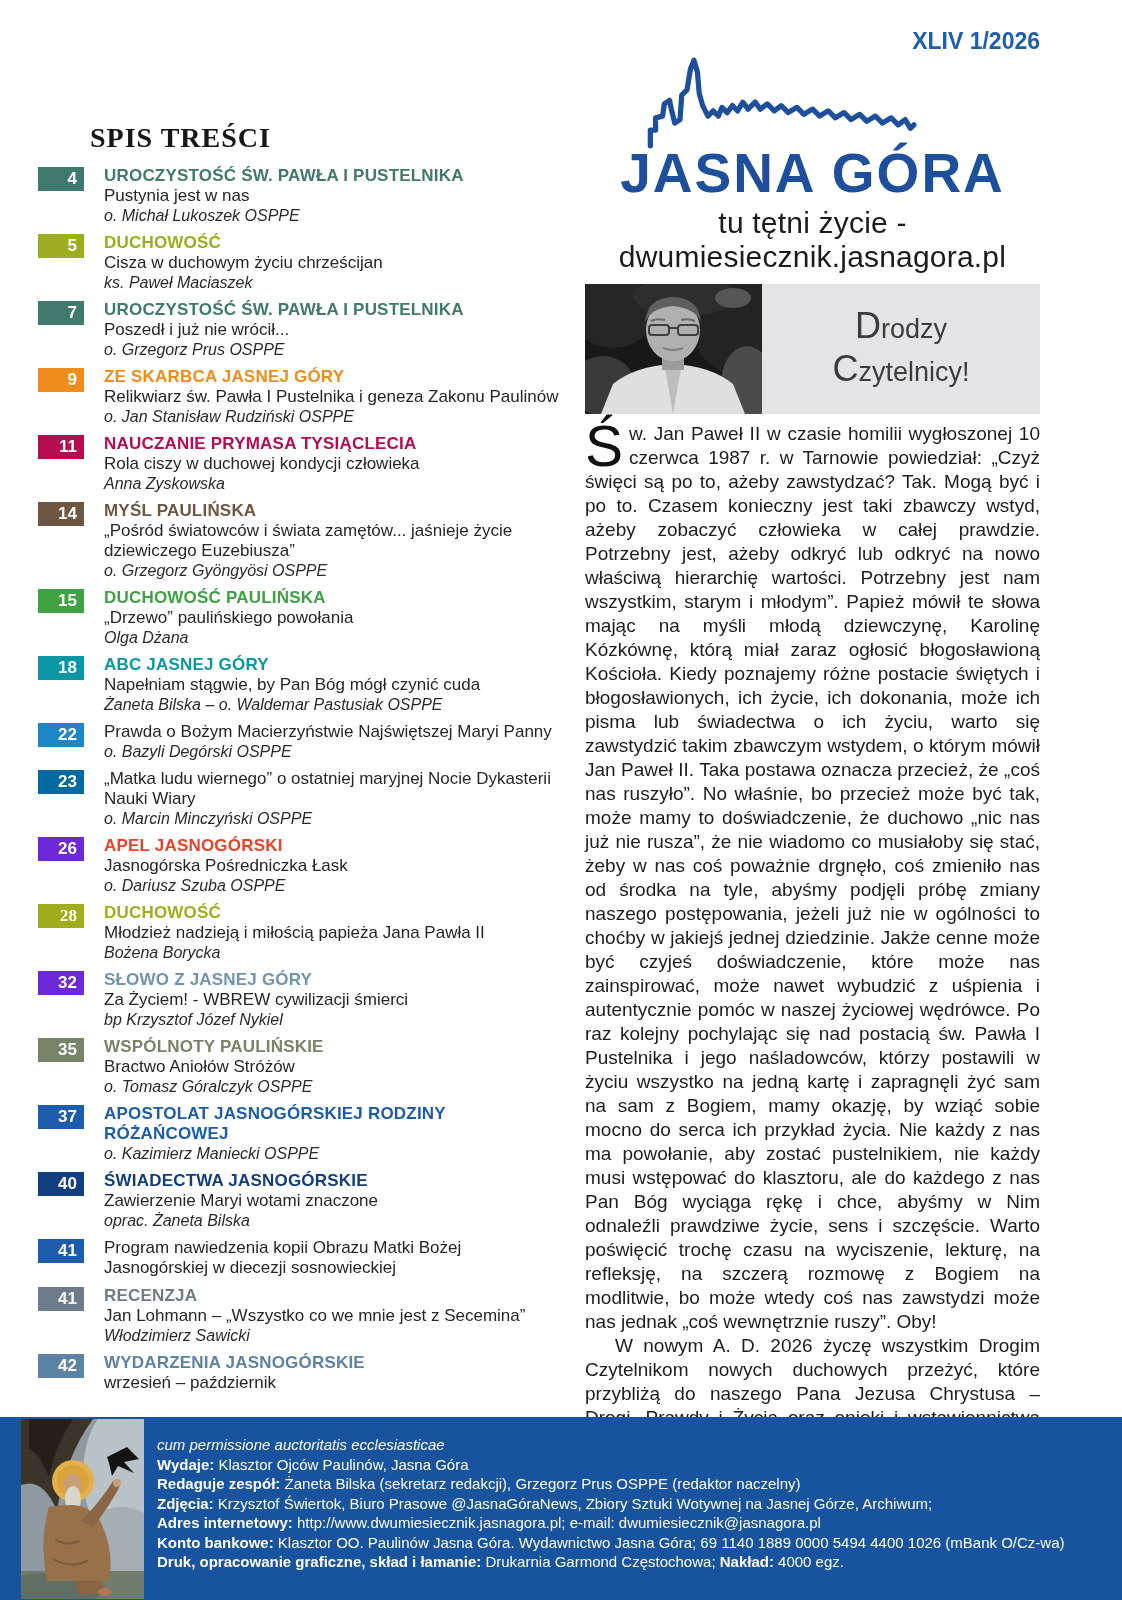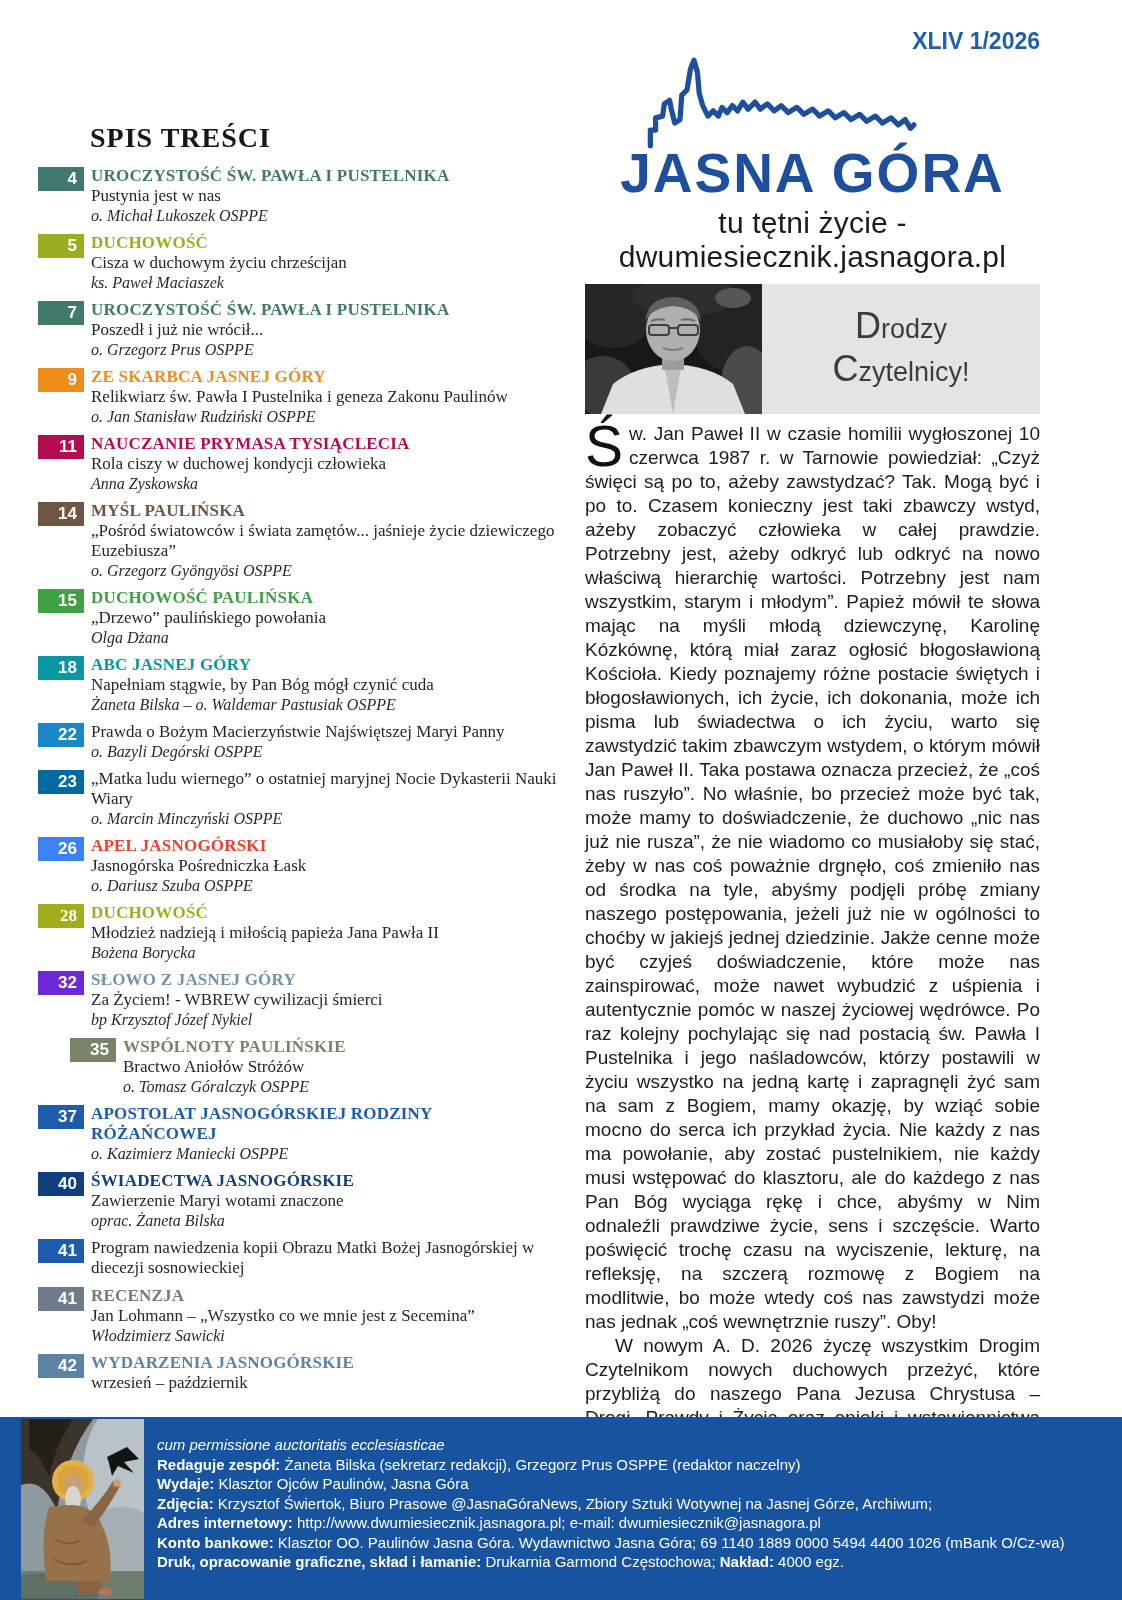--- a/index.html
+++ b/index.html
@@ -16,21 +16,21 @@
     font-family:"Liberation Serif", serif; font-weight:700;
     font-size:28px; letter-spacing:1px; color:#161616;
     margin:0 0 12px 52px;
   }
   .entry { display:flex; align-items:flex-start; margin-bottom:8px; }
   .badge {
     flex:0 0 46px; height:24px; margin-top:1px;
     display:flex; align-items:center; justify-content:flex-end;
     padding-right:7px; color:#fff; font-weight:700; font-size:17px;
   }
-  .entry .content { margin-left:7px; width:470px;font-family:Liberation Serif, serif; }
+  .entry .content { margin-left:20px; width:470px; }
   .cat  { font-size:17px; font-weight:600; line-height:20px; letter-spacing:.2px; }
   .tline{ font-size:17px; line-height:20px; color:#262626; }
   .auth { font-size:16px; line-height:19px; font-style:italic; color:#2a2a2a; }
 
   
   .right-col { position:absolute; left:585px; top:28px; width:455px; }
   .issue { text-align:right; color:#1d5fae; font-weight:700; font-size:23px; }
   .logo  { text-align:center; }
   .logo svg { display:block; margin:0 0 0 48px; }
   .logo-title {
@@ -162,21 +162,21 @@
   <div class="entry">
     <span class="badge" style="background: #0369a1;">23</span>
     <div class="content">
 
       <div class="tline">„Matka ludu wiernego” o ostatniej maryjnej Nocie Dykasterii Nauki Wiary</div>
       <div class="auth">o. Marcin Minczyński OSPPE</div>
     </div>
   </div>
 
   <div class="entry">
-    <span class="badge" style="background: #3b82f6;">26</span>
+    <span class="badge" style="background: #6d28d9;">26</span>
     <div class="content">
       <div class="cat" style="color: rgb(232, 67, 45);">APEL JASNOGÓRSKI</div>
       <div class="tline">Jasnogórska Pośredniczka Łask</div>
       <div class="auth">o. Dariusz Szuba OSPPE</div>
     </div>
   </div>
 
   <div class="entry">
     <span class="badge" style="background: rgb(160, 173, 29); font-family: Liberation Serif, serif;">28</span>
     <div class="content">
@@ -189,21 +189,21 @@
   <div class="entry">
     <span class="badge" style="background: #6d28d9;">32</span>
     <div class="content">
       <div class="cat" style="color: rgb(111, 148, 173);">SŁOWO Z JASNEJ GÓRY</div>
       <div class="tline">Za Życiem! - WBREW cywilizacji śmierci</div>
       <div class="auth">bp Krzysztof Józef Nykiel</div>
     </div>
   </div>
 
   <div class="entry">
-    <span class="badge" style="background: rgb(120, 132, 104); margin-left: 32px;">35</span>
+    <span class="badge" style="background: rgb(120, 132, 104);">35</span>
     <div class="content">
       <div class="cat" style="color: rgb(120, 132, 104);">WSPÓLNOTY PAULIŃSKIE</div>
       <div class="tline">Bractwo Aniołów Stróżów</div>
       <div class="auth">o. Tomasz Góralczyk OSPPE</div>
     </div>
   </div>
 
   <div class="entry">
     <span class="badge" style="background: rgb(29, 92, 173);">37</span>
     <div class="content">
@@ -323,22 +323,22 @@
       <path d="M28,88 Q18,122 26,162 L88,162 Q94,130 78,100 Q66,86 52,86 Q36,86 28,88 Z" fill="#97714a"></path>
       <path d="M60,102 Q80,82 92,62 L99,67 Q88,88 72,108 Z" fill="#8a6543"></path>
       <circle cx="96" cy="64" r="4" fill="#c79e78"></circle>
       <path d="M86,38 L106,28 L118,40 L103,43 L113,54 L97,47 L91,57 L88,44 Z" fill="#131313"></path>
       <path d="M34,120 Q46,128 58,122 M32,140 Q50,150 66,142" fill="none" stroke="#7a5a39" stroke-width="2"></path>
       <path d="M54,162 L80,162 L86,174 L58,176 Z" fill="#8a6543"></path>
       <ellipse cx="84" cy="173" rx="7" ry="4" fill="#b0765a"></ellipse>
     </svg>
     <div class="imprint" id="imprint">
         <div class="line"><span class="i">cum permissione auctoritatis ecclesiasticae</span></div>
+        <div class="line"><span class="b">Wydaje: </span><span>Klasztor Ojców Paulinów, Jasna Góra</span></div>
         <div class="line"><span class="b">Redaguje zespół: </span><span>Żaneta Bilska (sekretarz redakcji), Grzegorz Prus OSPPE (redaktor naczelny)</span></div>
-        <div class="line"><span class="b">Wydaje: </span><span>Klasztor Ojców Paulinów, Jasna Góra</span></div>
         <div class="line"><span class="b">Zdjęcia: </span><span>Krzysztof Świertok, Biuro Prasowe @JasnaGóraNews, Zbiory Sztuki Wotywnej na Jasnej Górze, Archiwum;</span></div>
         <div class="line"><span class="b">Adres internetowy: </span><span>http://www.dwumiesiecznik.jasnagora.pl; e-mail: dwumiesiecznik@jasnagora.pl</span></div>
         <div class="line"><span class="b">Konto bankowe: </span><span>Klasztor OO. Paulinów Jasna Góra. Wydawnictwo Jasna Góra; 69 1140 1889 0000 5494 4400 1026 (mBank O/Cz-wa)</span></div>
         <div class="line"><span class="b">Druk, opracowanie graficzne, skład i łamanie: </span><span>Drukarnia Garmond Częstochowa; </span><span class="b">Nakład: </span><span>4000 egz.</span></div>
       </div>
   </footer>
 
 </div>
 
 </body></html>

